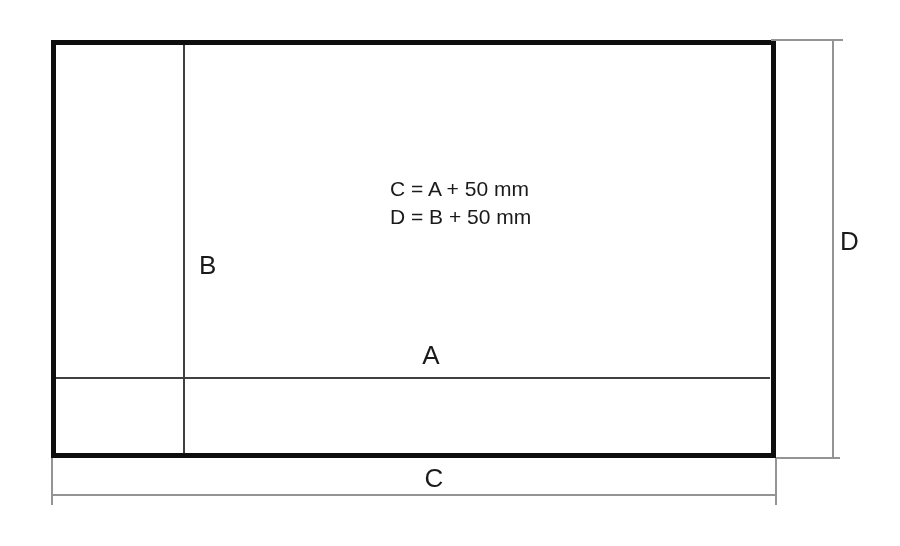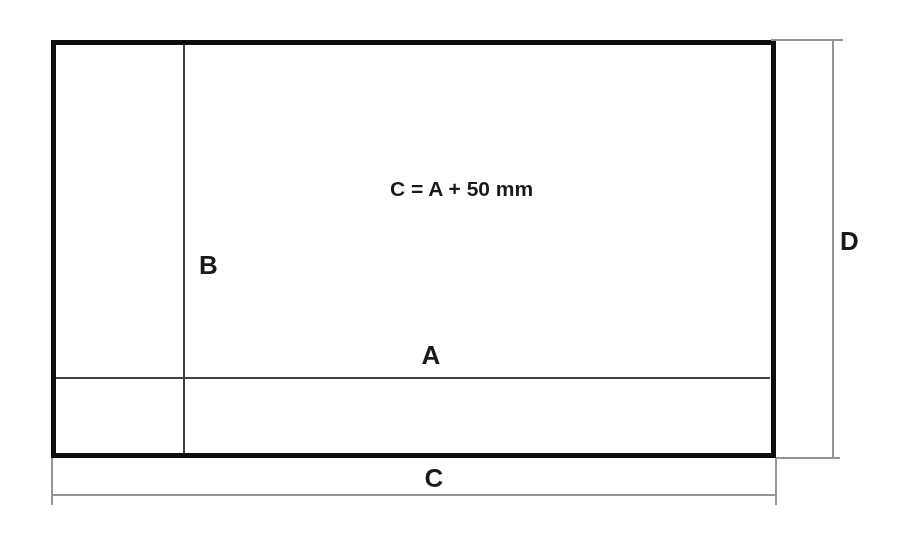--- a/index.html
+++ b/index.html
@@ -14,21 +14,20 @@
     background: var(--background);
     font-family: "Liberation Sans", sans-serif;
     color: var(--text);
   }
   .canvas {
     position: relative;
     width: 900px;
     height: 546px;
     background: var(--background);
     overflow: hidden;
-    font-weight: bold;
   }
   .outer-rect {
     position: absolute;
     left: 51px; top: 40px;
     width: 725px; height: 418px;
     border: 5px solid var(--border);
     background: transparent;
   }
   .inner-vline {
     position: absolute;
@@ -78,20 +77,21 @@
 
 <div class="canvas">
 
   <div class="outer-rect"></div>
 
   <div class="inner-vline"></div>
   <div class="inner-hline"></div>
 
   <div class="formulas">
     <div>C = A + 50 mm</div>
+    <div>D = B + 50 mm</div>
   </div>
 
   <div class="label label-a">A</div>
   <div class="label label-b">B</div>
 
   <div class="ext-line ext-top-d"></div>
   <div class="ext-line ext-bottom-d"></div>
   <div class="dim-line dim-d"></div>
   <div class="label label-d">D</div>
 

